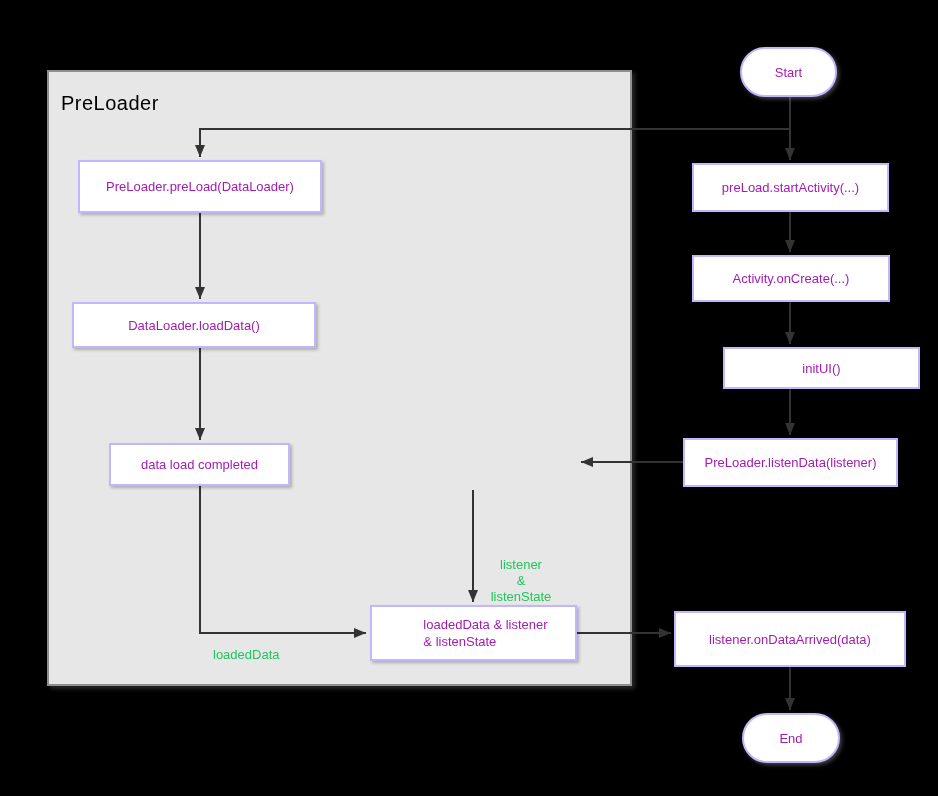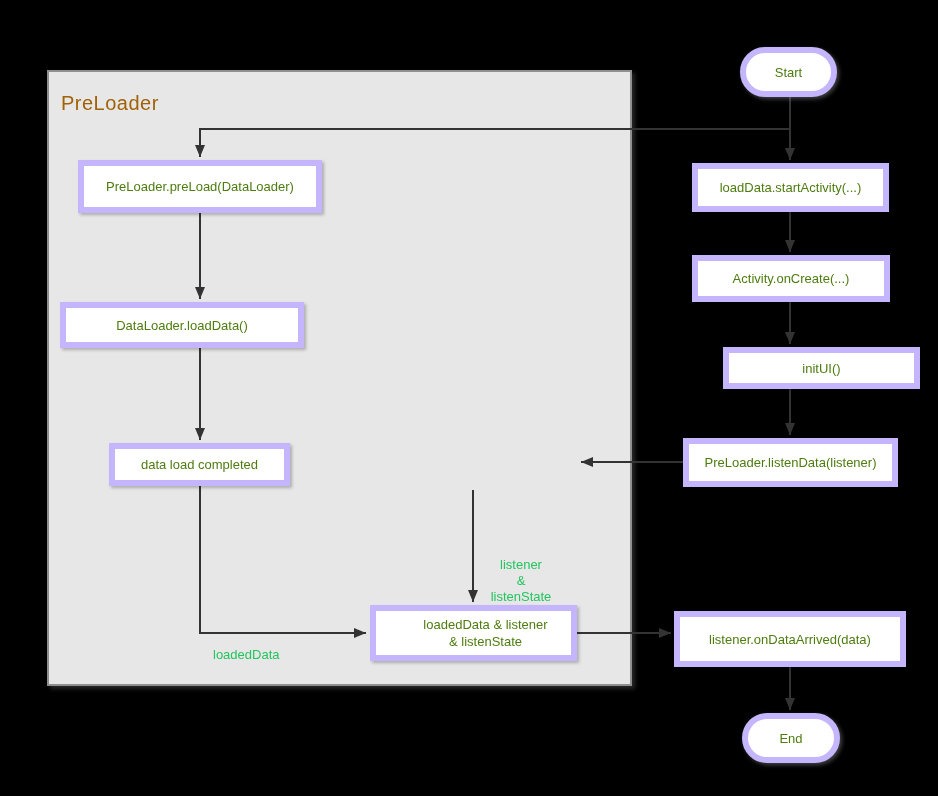--- a/index.html
+++ b/index.html
@@ -24,61 +24,60 @@
     background: #e7e7e7;
     border: 2px solid #8f8f8f;
     box-sizing: border-box;
     box-shadow: 3px 3px 4px rgba(110,110,110,0.35);
   }
   .group-title {
     position: absolute;
     left: 12px;
     top: 20px;
     font-size: 20px;
-    color: #a16207;
+    color: #000000;
     letter-spacing: 0.5px;
   }
   svg.edges {
     position: absolute;
     left: 0;
     top: 0;
     width: 938px;
     height: 796px;
     pointer-events: none;
   }
   .node {
     position: absolute;
     background: #ffffff;
-    border: 6px solid #c4b5fd;
+    border: 2px solid #c4b5fd;
     box-sizing: border-box;
     display: flex;
     align-items: center;
     justify-content: center;
-    text-align: center;
     font-size: 13px;
-    color: #4d7c0f;
+    color: #a21caf;
     line-height: 17px;
     box-shadow: 2px 2px 3px rgba(0,0,0,0.25);
   }
   .node.stadium {
     border-radius: 25px;
     box-shadow: 2px 2px 4px rgba(150,150,150,0.45);
   }
   .edge-label {
     position: absolute;
     font-size: 13px;
     color: #22c55e;
     line-height: 16px;
     margin-top: 48px;
   }
   .edge-label.center { text-align: center; }
 
   
   #n-preload        { left: 78px;  top: 160px; width: 244px; height: 53px; }
-  #n-loaddata       { left: 60px;  top: 302px; width: 244px; height: 46px; }
+  #n-loaddata       { left: 72px;  top: 302px; width: 244px; height: 46px; }
   #n-completed      { left: 109px; top: 443px; width: 181px; height: 43px; }
   #n-listendata     { left: 370px; top: 437px; width: 207px; height: 53px; }
   #n-combined       { left: 370px; top: 605px; width: 207px; height: 56px; padding-left: 24px; }
   #n-start          { left: 740px; top: 47px;  width: 97px;  height: 50px; }
   #n-startactivity  { left: 692px; top: 163px; width: 197px; height: 49px; }
   #n-oncreate       { left: 692px; top: 255px; width: 198px; height: 47px; }
   #n-initui         { left: 692px; top: 347px; width: 197px; height: 42px; margin-left: 31px; }
   #n-listendatacall { left: 683px; top: 438px; width: 215px; height: 49px; }
   #n-ondataarrived  { left: 674px; top: 605px; width: 232px; height: 56px; margin-top: 6px; }
   #n-end            { left: 742px; top: 713px; width: 98px;  height: 50px; }
@@ -130,21 +129,21 @@
     <span>
       <span>loadedData &amp; listener</span><br>
       <span>&amp; listenState</span>
     </span>
   </div>
 
   <div class="node stadium" id="n-start">
     <span>Start</span>
   </div>
   <div class="node" id="n-startactivity">
-    <span>loadData.startActivity(...)</span>
+    <span>preLoad.startActivity(...)</span>
   </div>
   <div class="node" id="n-oncreate">
     <span>Activity.onCreate(...)</span>
   </div>
   <div class="node" id="n-initui">
     <span>initUI()</span>
   </div>
   <div class="node" id="n-listendatacall">
     <span>PreLoader.listenData(listener)</span>
   </div>

